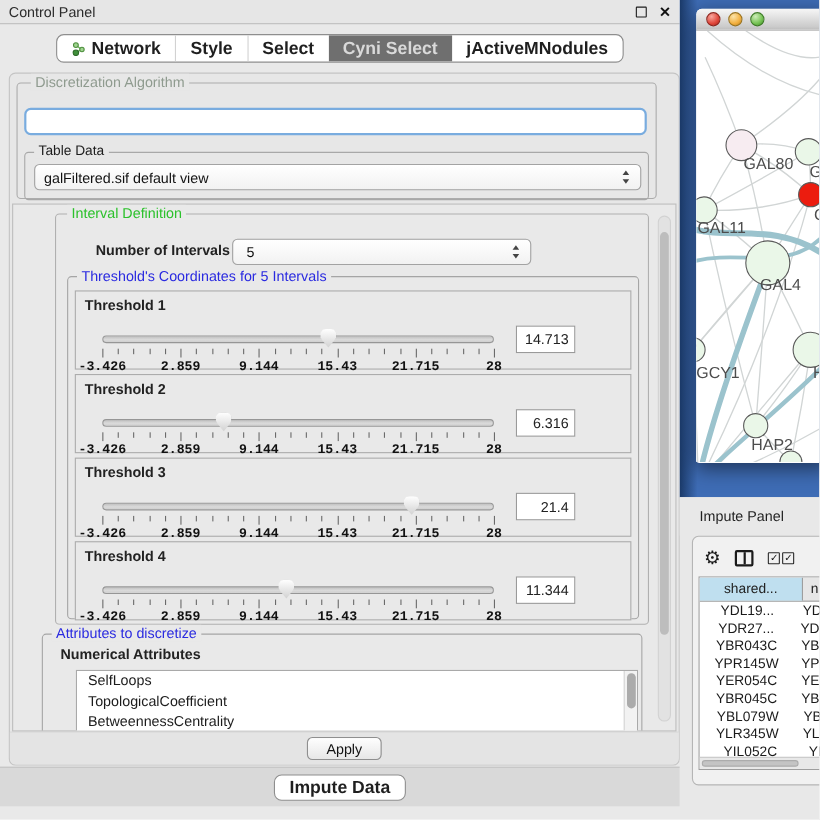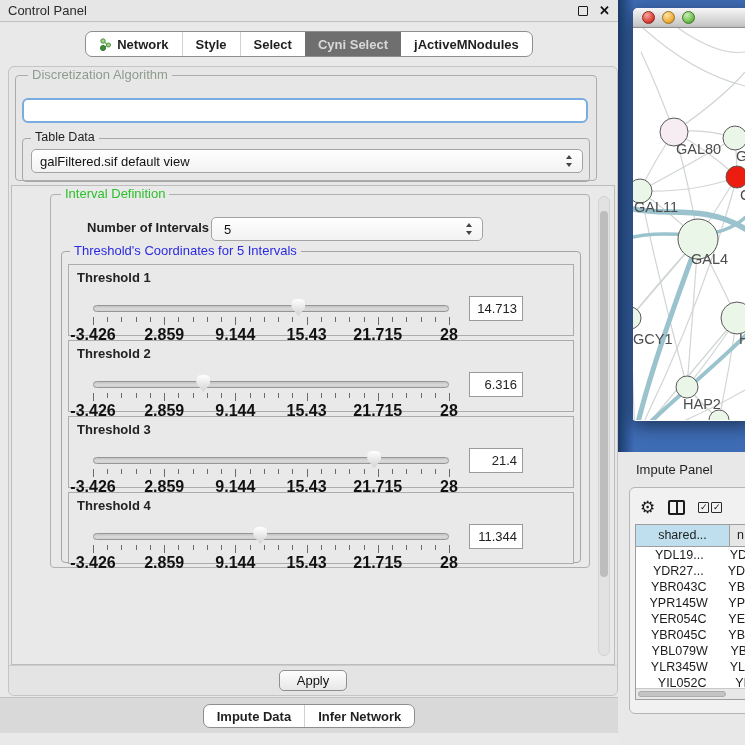--- a/index.html
+++ b/index.html
@@ -9,21 +9,21 @@
   
   .control-panel{position:absolute;left:0;top:0;width:618px;height:745px;background:#E9E9E9;}
   .titlebar{position:absolute;left:0;top:0;width:100%;height:22px;background:#E6E6E6;border-bottom:1px solid #BFBFBF;}
   .titlebar .title{position:absolute;left:8px;top:0;line-height:22px;font-size:13px;color:#2b2b2b;}
   .win-btns{position:absolute;right:8px;top:0;height:22px;display:flex;align-items:center;gap:11px;}
   .float-btn{width:10px;height:10px;border:1.5px solid #1c1c1c;border-radius:1px;background:transparent;}
   .close-btn{font-size:13px;font-weight:bold;color:#111;line-height:22px;}
 
   .tabs-row{position:absolute;left:0;top:31px;width:100%;display:flex;justify-content:center;}
   .tab-group{display:flex;height:26px;background:#fff;border:1px solid #8E8E8E;border-radius:7px;overflow:hidden;}
-  .tab{display:flex;align-items:center;gap:5px;padding:0 13px;font-size:13px;font-weight:600;color:#1f1f1f;line-height:25px;border-left:1px solid #D2D2D2;justify-content:space-between;}
+  .tab{display:flex;align-items:center;gap:5px;padding:0 13px;font-size:16px;font-weight:600;color:#1f1f1f;line-height:25px;border-left:1px solid #D2D2D2;justify-content:space-between;}
   .tab:first-child{border-left:none;}
   .tab.selected{background:#6F6F6F;color:#D9D9D9;border-left:none;}
   .tab.selected + .tab{border-left:none;}
 
   .outer-panel{position:absolute;left:8px;top:66px;width:610px;height:630px;background:#E7E7E7;border:1px solid #C4C4C4;border-radius:6px;}
 
   .group{position:absolute;border:1px solid #ACACAC;border-radius:4px;}
   .legend{position:absolute;top:-9px;padding:0 4px;background:#E7E7E7;font-size:13px;white-space:nowrap;}
 
   .algo-group{left:6px;top:8px;width:582px;height:106px;}
@@ -60,21 +60,21 @@
   .slider-track{position:absolute;left:0;top:3px;width:100%;height:7px;border:1px solid #969696;border-radius:4px;background:linear-gradient(#C2C2C2,#DADADA 55%,#CFCFCF);}
   .slider-thumb{position:absolute;top:-3px;width:15px;height:17px;transform:translateX(-50%);
     background:linear-gradient(#FFFFFF,#D2D2D2);
     clip-path:polygon(50% 100%,14% 62%,3% 44%,3% 22%,16% 5%,38% 0,62% 0,84% 5%,97% 22%,97% 44%,86% 62%);
     filter:drop-shadow(0 0 1px #777);}
   .ticks{position:absolute;left:0;top:15px;width:100%;height:9px;}
   .tick{position:absolute;top:0;width:1px;background:#6a6a6a;}
   .tick.major{height:8px;}
   .tick.minor{height:5px;}
   .tick-labels{position:absolute;left:0;top:24px;width:100%;height:12px;}
-  .tick-labels span{position:absolute;transform:translateX(-50%);font-size:16px;font-weight:bold;color:#111;white-space:nowrap;}
+  .tick-labels span{position:absolute;transform:translateX(-50%);font-size:12px;font-weight:bold;color:#111;white-space:nowrap;font-family:Liberation Mono, monospace;}
   .value-box{position:absolute;right:50px;top:31px;width:54px;height:25px;background:#fff;border:1px solid #9A9A9A;font-size:13px;text-align:right;line-height:24px;padding-right:5px;}
 
   .attr-group{left:26px;top:390px;width:546px;height:150px;border-color:#A5A5A5;}
   .attr-group > .legend{left:8px;color:#2A2AE0;background:#E9E9E9;}
   .attr-sub{position:absolute;left:16px;top:10px;font-weight:bold;font-size:13px;}
   .listbox{position:absolute;left:30px;top:32px;width:511px;height:120px;background:#fff;border:1px solid #A9A9A9;overflow:hidden;}
   .listbox .item{padding-left:10px;line-height:18.5px;font-size:13px;color:#1c1c1c;white-space:nowrap;}
   .list-scrollbar{position:absolute;right:0;top:0;bottom:0;width:12px;background:#F2F2F2;border-left:1px solid #D5D5D5;}
   .list-scrollbar .thumb{position:absolute;left:1.5px;top:2px;width:8px;height:32px;background:#ABABAB;border-radius:4px;}
 
@@ -362,38 +362,47 @@
                       <span style="left:80.00%">21.715</span>
                       <span style="left:100.00%">28</span>
                     </div>
                   </div>
                   <div class="value-box">11.344</div>
                 </div>
               </div>
           </div>
         </div>
 
+        <div class="group attr-group">
+          <span class="legend">Attributes to discretize</span>
+          <span class="attr-sub">Numerical Attributes</span>
+          <div class="listbox" id="attr-list">
+            <div class="list-scrollbar">
+                <div class="thumb"></div>
+              </div>
+          <div class="item">SelfLoops</div>
+              <div class="item">TopologicalCoefficient</div>
+              <div class="item">BetweennessCentrality</div>
+            </div>
+        </div>
 
         <div class="v-scrollbar">
             <div class="thumb"></div>
           </div>
       </div>
 
       <div class="apply-bar">
         <div class="apply-btn">Apply</div>
       </div>
     </div>
 
     <div class="bottom-strip">
       <div class="tab-group" style="height:24px;">
         <div class="tab" style="line-height:23px;">
             <span>Impute Data</span>
-          </div>
-        <div class="tab" style="line-height:23px;">
-            <span>Infer Network</span>
           </div>
       </div>
     </div>
   </div>
 
   <div class="right">
     <div class="desktop">
       <div class="mac-window">
         <div class="mw-titlebar">
           <div class="light red"></div>

